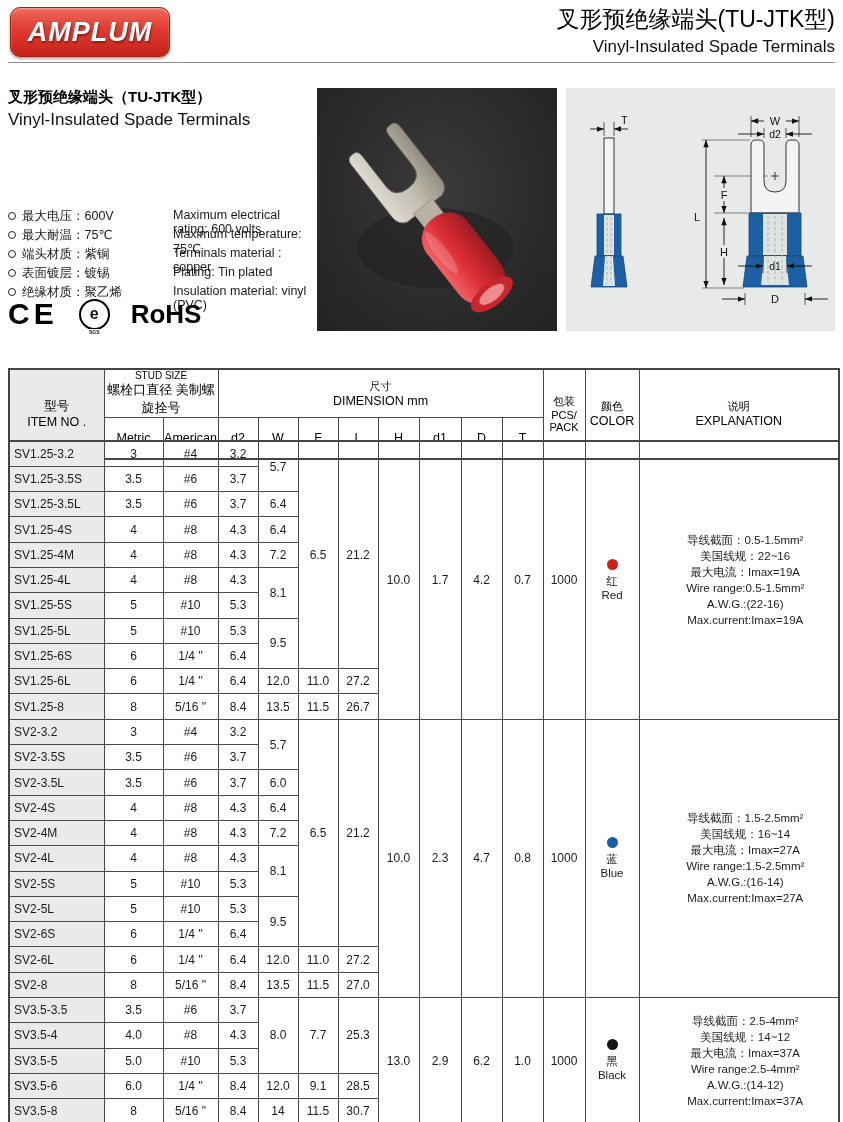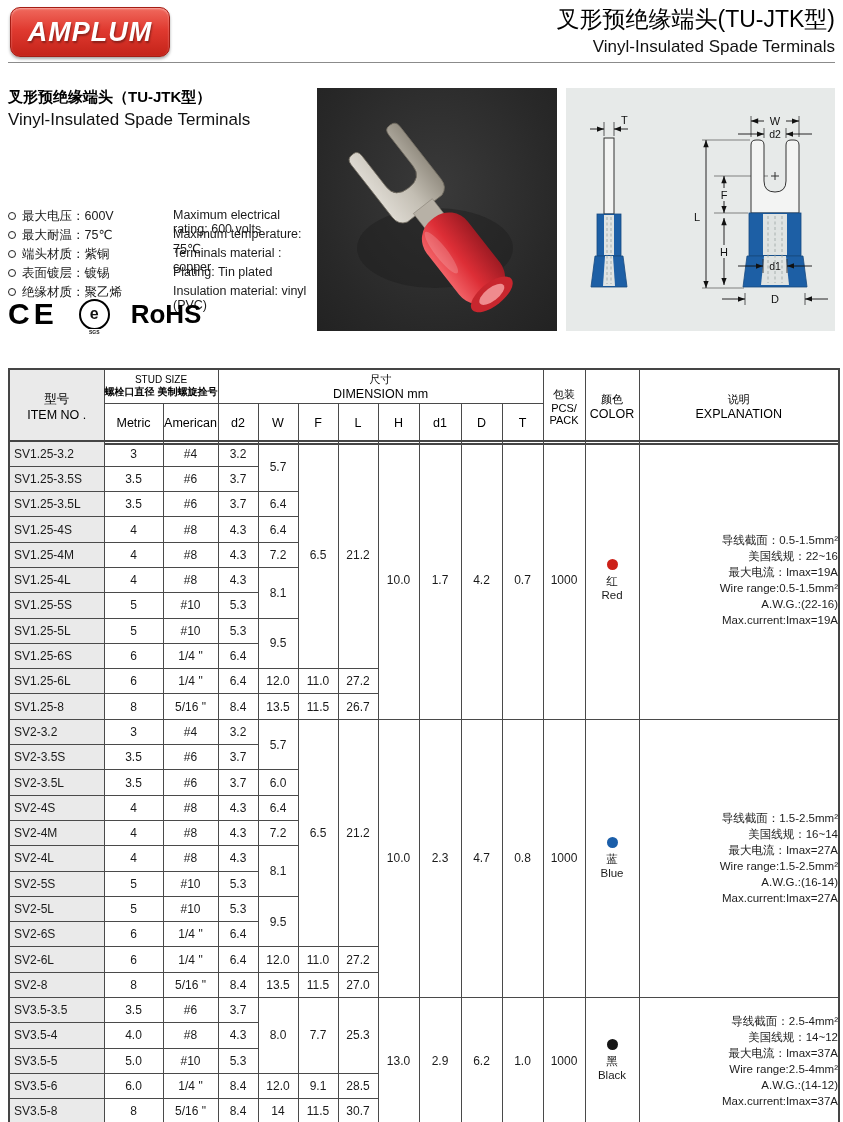--- a/index.html
+++ b/index.html
@@ -41,29 +41,29 @@
 
   
   table{border-collapse:collapse;table-layout:fixed;}
   .head-table{position:absolute;left:8px;top:368px;width:832px;border:2px solid #454545;}
   .body-table{position:absolute;left:8px;top:440px;width:832px;border:2px solid #454545;}
   th,td{border:1px solid #4a4a4a;padding:0;text-align:center;vertical-align:middle;font-weight:normal;}
   .head-table tr:first-child{height:34px;}
   .head-table tr:last-child{height:41px;}
   .hc{font-size:12.5px;color:#000;}
   .hc .small{font-size:10px;}
-  .hc .xsmall{font-size:10px;letter-spacing:0;font-weight:bold;}
+  .hc .xsmall{font-size:13px;letter-spacing:0;}
   .hc .mid{font-size:11px;}
   .graybg{background:#eaeaea;}
   .body-table tr{height:25.3px;}
   .body-table td{font-size:12px;color:#1a1a1a;}
   td.item{background:#eaeaea;text-align:left;padding-left:4px;}
   td.colorcell{font-size:11.5px;line-height:14px;}
   .dot{display:inline-block;width:11px;height:11px;border-radius:50%;margin-bottom:1px;}
-  td.expl{text-align:right;padding-left:13px;font-size:11.5px;line-height:16px;color:#1c1c1c;}
+  td.expl{text-align:center;padding-left:13px;font-size:11.5px;line-height:16px;color:#1c1c1c;}
 </style>
 </head>
 <body>
 
 <div id="page">
 
   <div class="logo">
     <span>AMPLUM</span>
   </div>
   <div class="head-titles">

